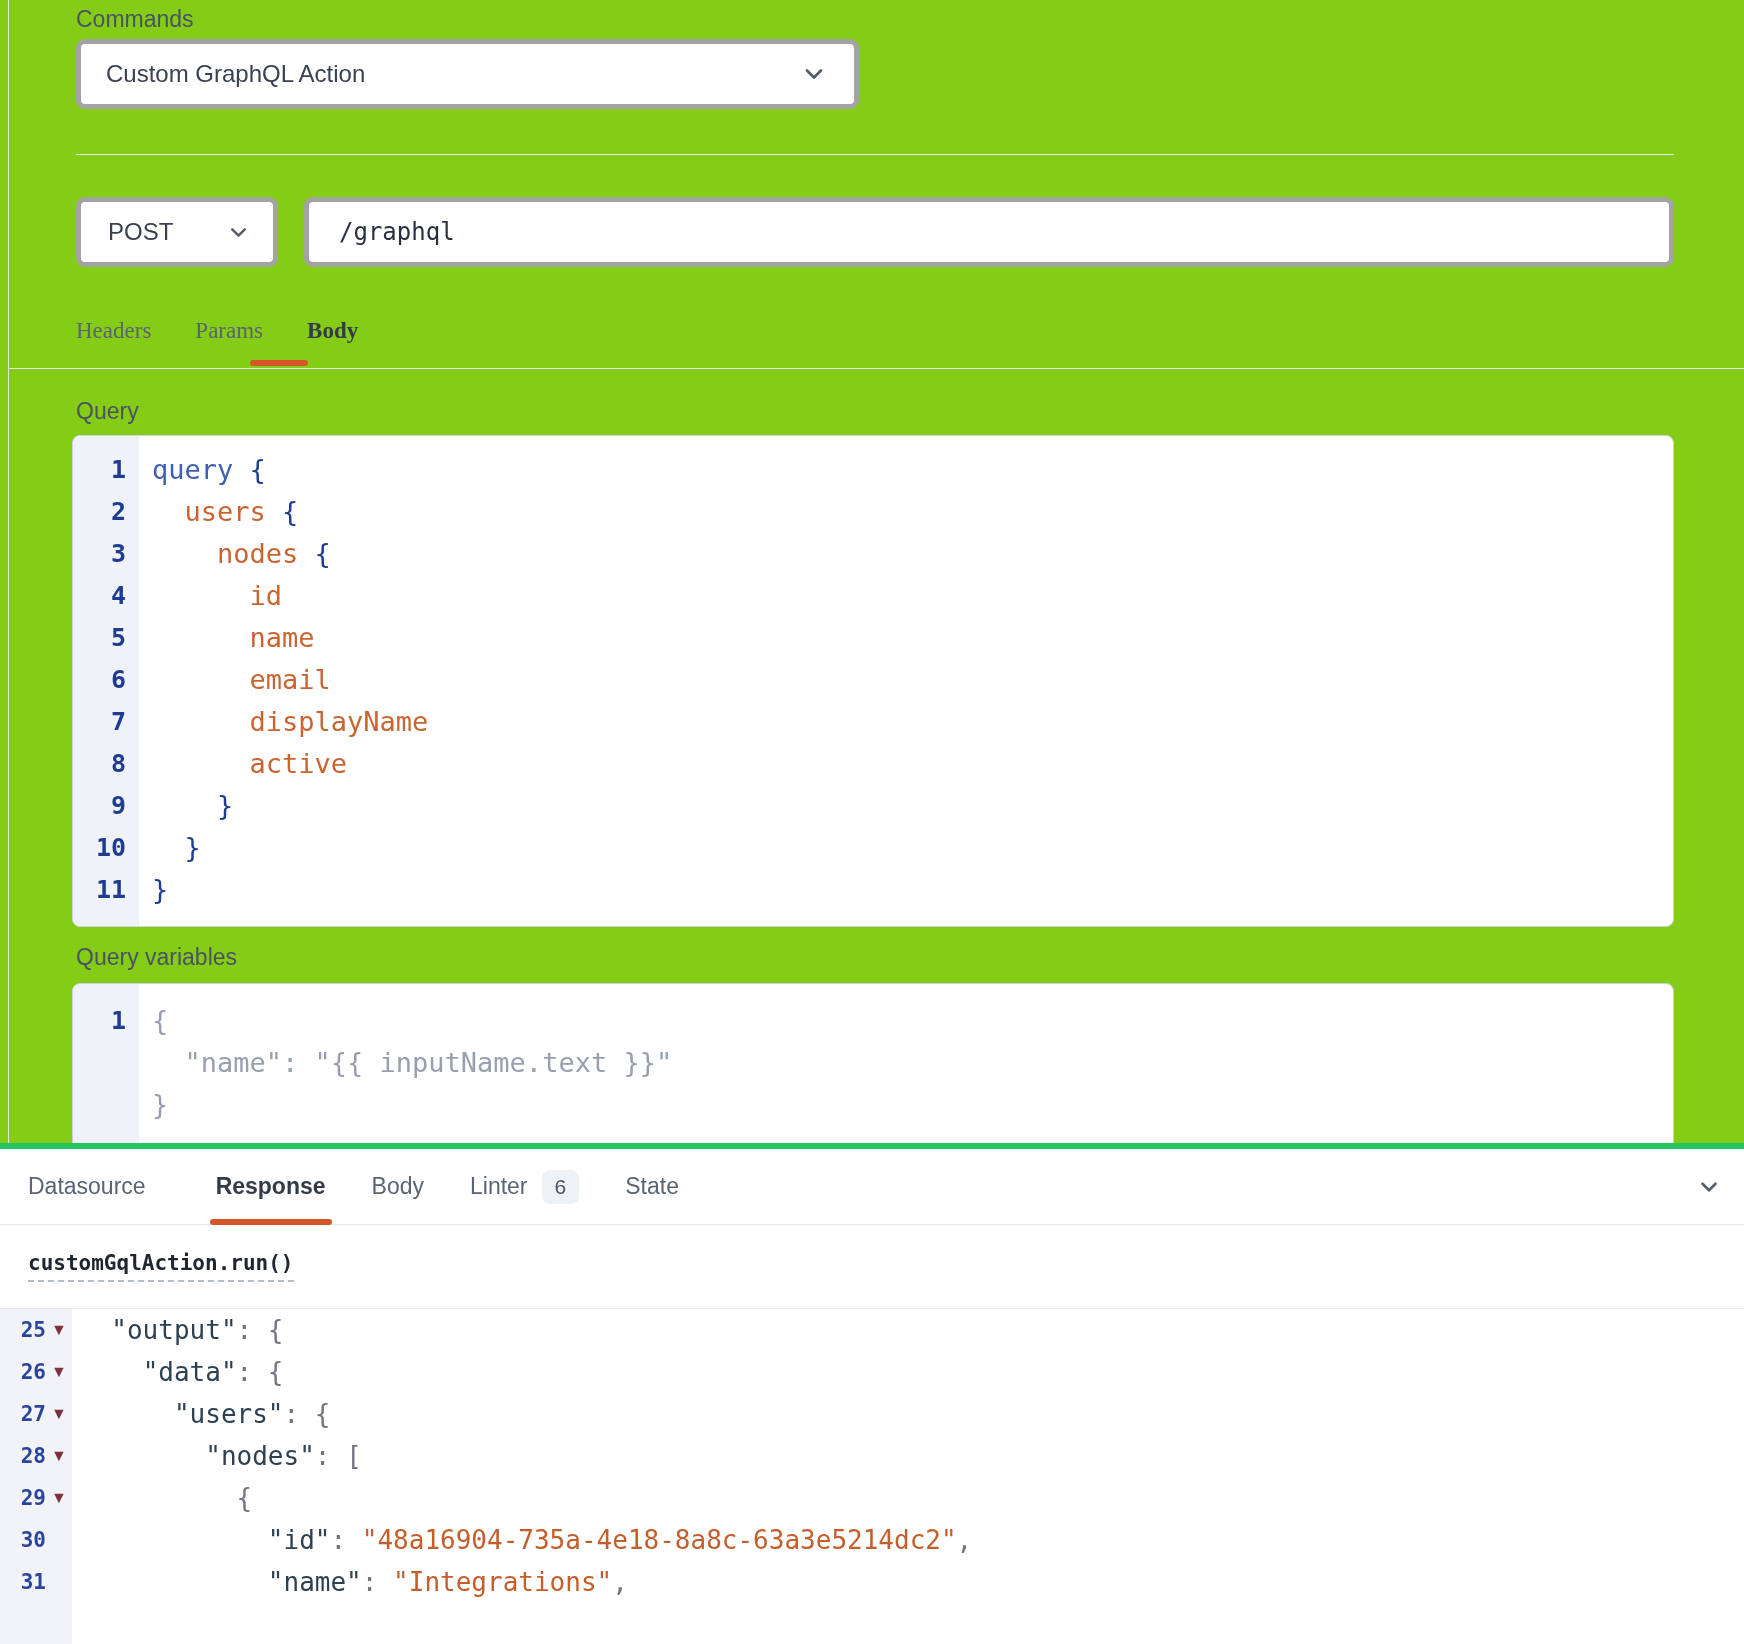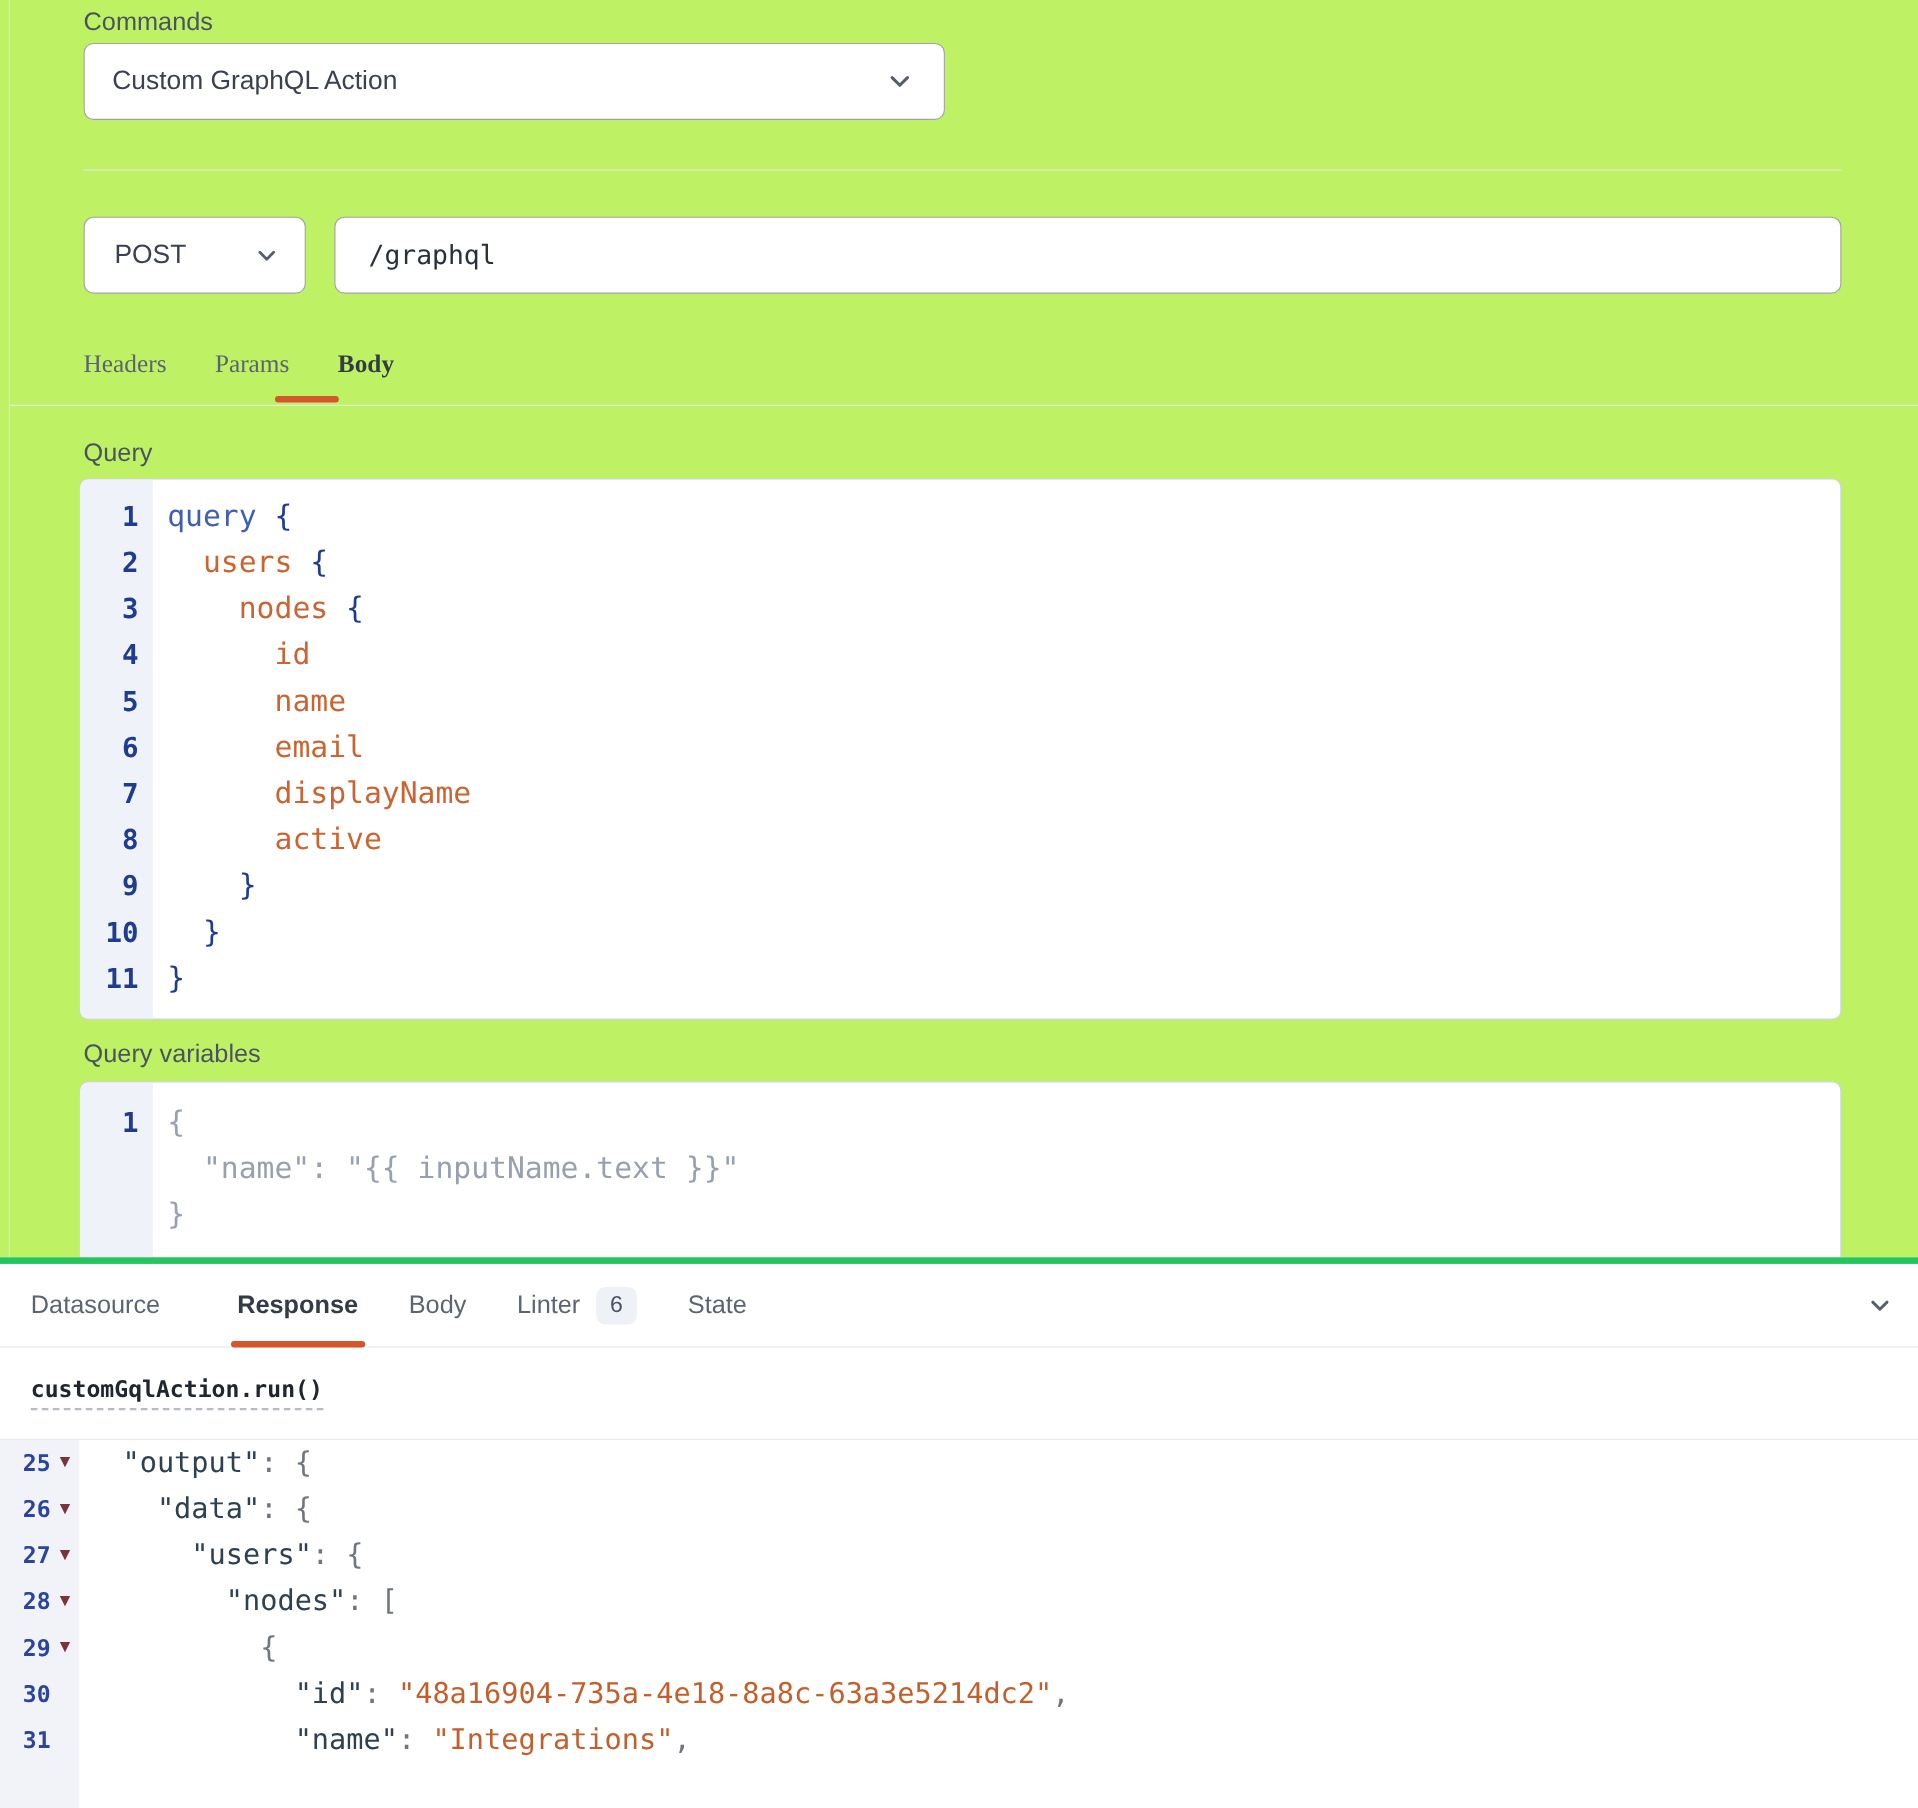--- a/index.html
+++ b/index.html
@@ -1,25 +1,25 @@
 <!DOCTYPE html>
 <html style="--accent: #d5562b;"><head>
 <meta charset="utf-8">
 <style>
   html,body{margin:0;padding:0;background:#fff;}
-  .page{position:relative;width:1744px;height:1644px;background:#bef264;overflow:hidden;
+  .page{position:relative;width:1744px;height:1644px;background:#84cc16;overflow:hidden;
         font-family:"Liberation Sans",sans-serif;}
   .mono{font-family:"DejaVu Sans Mono",monospace;}
 
   
   .upper-pane{position:absolute;left:8px;top:0;right:0;height:1143px;
               border-left:1px solid #dde1e8;overflow:hidden;}
   .field-label{position:absolute;font-size:23px;color:#4b5362;}
   .commands-label{left:67px;top:6px;}
-  .select,.url-input{position:absolute;box-sizing:border-box;border:1px solid #a3a3a3;
+  .select,.url-input{position:absolute;box-sizing:border-box;border:5px solid #a3a3a3;
               border-radius:9px;background:#fff;display:flex;align-items:center;}
   .commands-select{left:67px;top:39px;width:783px;height:70px;padding:0 26px 0 25px;}
   .select-value{font-size:24px;color:#3a4150;flex:1;}
   .chev{display:flex;align-items:center;}
   .divider{position:absolute;left:67px;top:154px;width:1598px;height:1px;background:#e3e6ec;}
   .method-select{left:67px;top:197px;width:202px;height:70px;padding:0 22px 0 27px;}
   .url-input{left:295px;top:197px;width:1370px;height:70px;padding:0 0 0 30px;}
   .url-text{font-size:24px;color:#27303f;}
 
   .req-tabs{position:absolute;left:67px;top:318px;display:flex;gap:44px;font-family:Liberation Serif, serif;}

